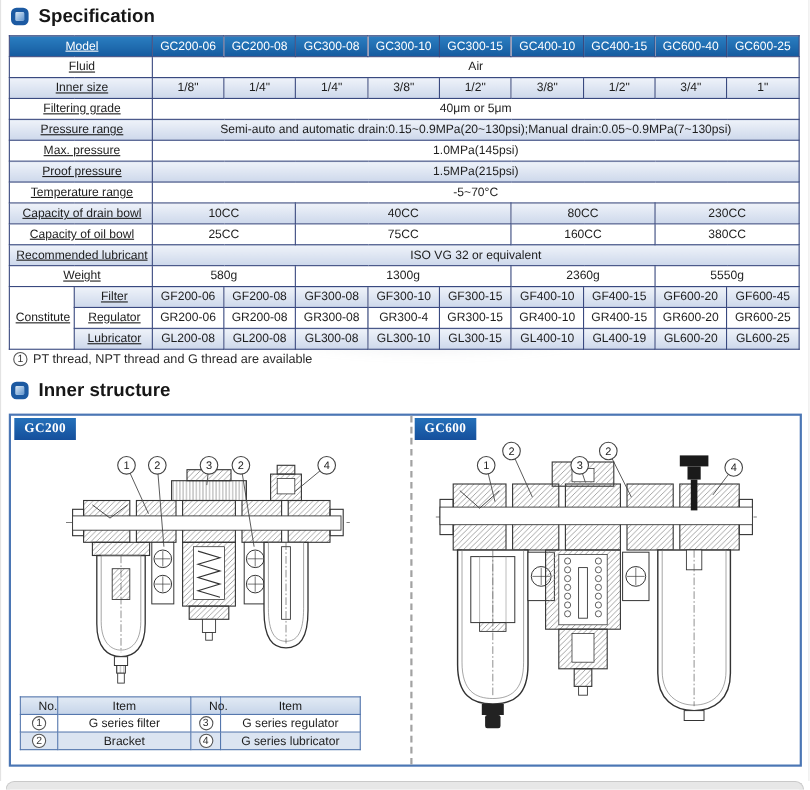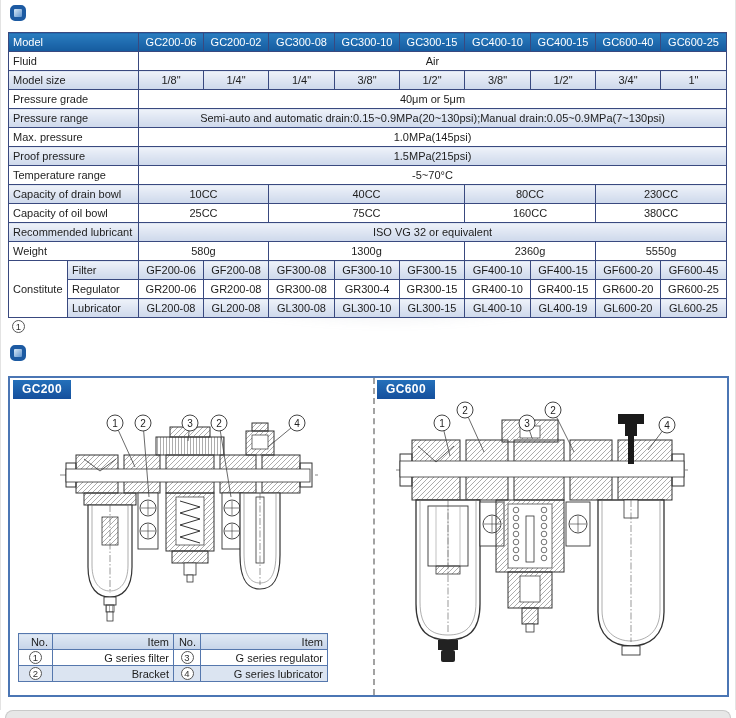--- a/index.html
+++ b/index.html
@@ -13,47 +13,47 @@
              background:linear-gradient(135deg,#d8e8f6,#5e93cd); }
   #spec-head { top:5px; }
   #inner-head { top:345px; }
 
   
   table.spec { position:absolute; top:32px; left:8px; width:719px; table-layout:fixed;
                border-collapse:collapse; font-size:11px; }
   .spec th, .spec td { border:1px solid #39497f; height:19px; padding:0 2px; text-align:center;
                        font-weight:normal; white-space:nowrap; overflow:hidden; background:#fff; }
   .spec thead th { background:linear-gradient(180deg,#2a7dc0,#155b9f); color:#fff; }
-  .spec th.lbl { text-align:left; padding-left:4px; }
+  .spec th.lbl { text-align:center; padding-left:4px;text-decoration:underline; }
   .spec tr.shade td, .spec tr.shade th.lbl { background:linear-gradient(180deg,#eef2f9,#cdd8eb); }
   .spec th.grp { background:#fff !important; }
 
   
   #spec-note { position:absolute; top:320px; left:12px; font-size:11.5px; color:#2a2a2a;
                display:flex; align-items:center; gap:5px; }
   .cnum { display:inline-flex; width:13px; height:13px; border:1px solid #555; border-radius:50%;
           align-items:center; justify-content:center; font-size:9.5px; color:#333; background:#fff;
           flex:0 0 auto; }
 
   
   #inner-box { position:absolute; top:376px; left:8px; width:721px; height:321px;
                border:2px solid #4b76b4; background:#fff; }
   .panel-label { position:absolute; top:2px; background:linear-gradient(180deg,#2470ba,#154f9c);
-                 color:#fff; font-weight:bold; font-size:12px; padding:2px 9px 3px; letter-spacing:.4px; }
+                 color:#fff; font-weight:bold; font-size:12px; padding:2px 9px 3px; letter-spacing:.4px;font-family:Liberation Serif, serif; }
   #gc200-label { left:3px; }
   #gc600-label { left:367px; }
   #panel-divider { position:absolute; left:363px; top:0; height:317px; width:0;
                    border-left:2px dashed #a2a2a2; }
   #svg200 { position:absolute; left:50px; top:27px; }
   #svg600 { position:absolute; left:386px; top:22px; }
 
   
   table.legend { position:absolute; left:8px; top:255px; width:309px; table-layout:fixed;
                  border-collapse:collapse; font-size:11px; }
-  .legend th, .legend td { border:1px solid #5577ad; height:16px; padding:0 4px; text-align:right;
+  .legend th, .legend td { border:1px solid #5577ad; height:16px; padding:0 16px; text-align:center;
                            font-weight:normal; background:#fff; white-space:nowrap; }
   .legend tr.hdr th { background:linear-gradient(180deg,#e0e9f4,#c6d4e9); }
   .legend tr.shade td { background:#dbe4f1; }
   .legend td.num { text-align:center; padding:0; }
 
   
   .wm { position:absolute; pointer-events:none; filter:blur(3px);
         background:radial-gradient(closest-side, rgba(140,152,168,.25), rgba(140,152,168,0)); }
 
   
@@ -66,69 +66,70 @@
 </style>
 </head>
 <body>
 
 <div class="wm" style="left:160px;top:112px;width:330px;height:72px;"></div>
 <div class="wm" style="left:195px;top:252px;width:390px;height:76px;"></div>
 <div class="wm" style="left:460px;top:378px;width:240px;height:48px;"></div>
 
 <div class="section-head" id="spec-head">
   <span class="blue-sq"></span>
+  <span>Specification</span>
 </div>
 
 <table class="spec" id="spec-table">
     <colgroup>
       <col style="width:59px">
       <col style="width:71px">
       <col style="width:65px">
       <col style="width:65px">
       <col style="width:66px">
       <col style="width:65px">
       <col style="width:65px">
       <col style="width:66px">
       <col style="width:65px">
       <col style="width:65px">
       <col style="width:66px">
     </colgroup>
     <thead>
       <tr>
         <th colspan="2" class="lbl">Model</th>
         <th>GC200-06</th>
-        <th>GC200-02</th>
+        <th>GC200-08</th>
         <th>GC300-08</th>
         <th>GC300-10</th>
         <th>GC300-15</th>
         <th>GC400-10</th>
         <th>GC400-15</th>
         <th>GC600-40</th>
         <th>GC600-25</th>
       </tr>
     </thead>
     <tbody>
       <tr class="">
         <th colspan="2" class="lbl">Fluid</th>
         <td colspan="9">Air</td>
       </tr>
       <tr class="shade">
-        <th colspan="2" class="lbl">Model size</th>
+        <th colspan="2" class="lbl">Inner size</th>
         <td colspan="1">1/8"</td>
         <td colspan="1">1/4"</td>
         <td colspan="1">1/4"</td>
         <td colspan="1">3/8"</td>
         <td colspan="1">1/2"</td>
         <td colspan="1">3/8"</td>
         <td colspan="1">1/2"</td>
         <td colspan="1">3/4"</td>
         <td colspan="1">1"</td>
       </tr>
       <tr class="">
-        <th colspan="2" class="lbl">Pressure grade</th>
+        <th colspan="2" class="lbl">Filtering grade</th>
         <td colspan="9">40μm or 5μm</td>
       </tr>
       <tr class="shade">
         <th colspan="2" class="lbl">Pressure range</th>
         <td colspan="9">Semi-auto and automatic drain:0.15~0.9MPa(20~130psi);Manual drain:0.05~0.9MPa(7~130psi)</td>
       </tr>
       <tr class="">
         <th colspan="2" class="lbl">Max. pressure</th>
         <td colspan="9">1.0MPa(145psi)</td>
       </tr>
@@ -200,24 +201,26 @@
         <td>GL400-10</td>
         <td>GL400-19</td>
         <td>GL600-20</td>
         <td>GL600-25</td>
       </tr>
     </tbody>
   </table>
 
 <div id="spec-note">
   <span class="cnum">1</span>
+  <span>PT thread, NPT thread and G thread are available</span>
 </div>
 
 <div class="section-head" id="inner-head">
   <span class="blue-sq"></span>
+  <span>Inner structure</span>
 </div>
 
 <div id="inner-box">
   <div class="panel-label" id="gc200-label">GC200</div>
   <div class="panel-label" id="gc600-label">GC600</div>
   <div id="panel-divider"></div>
 
   <svg id="svg200" width="260" height="230" viewBox="0 0 260 230">
     <defs>
       <pattern id="h2" patternUnits="userSpaceOnUse" width="5" height="5">

